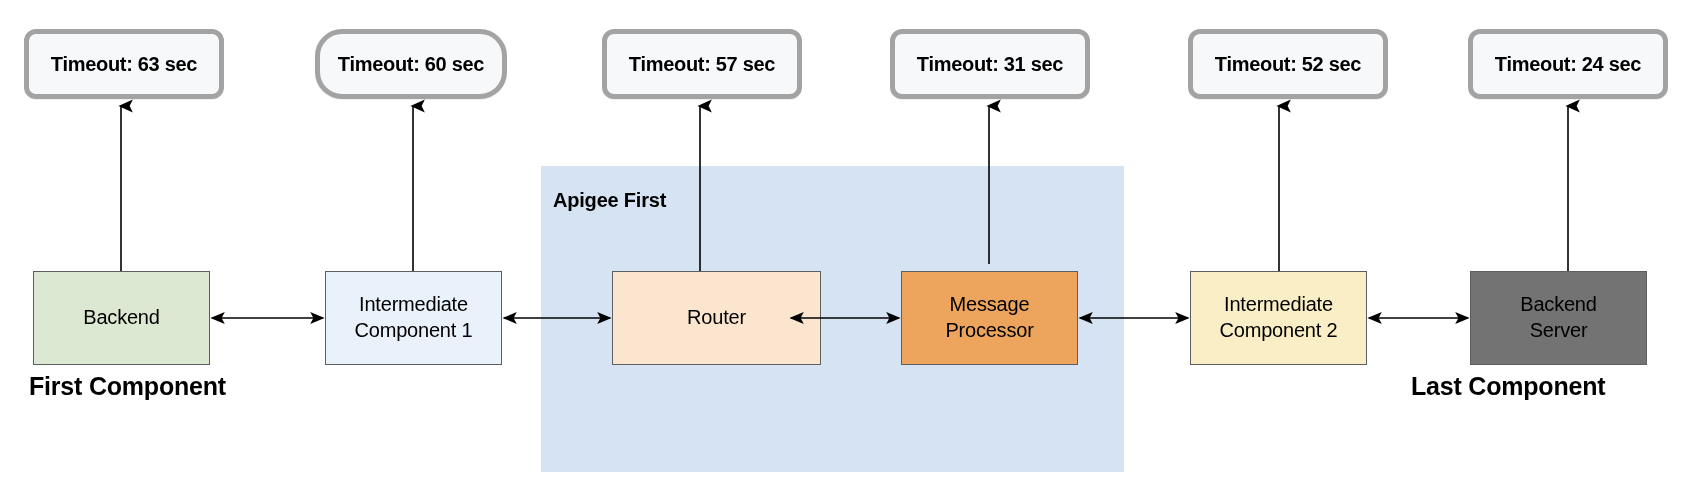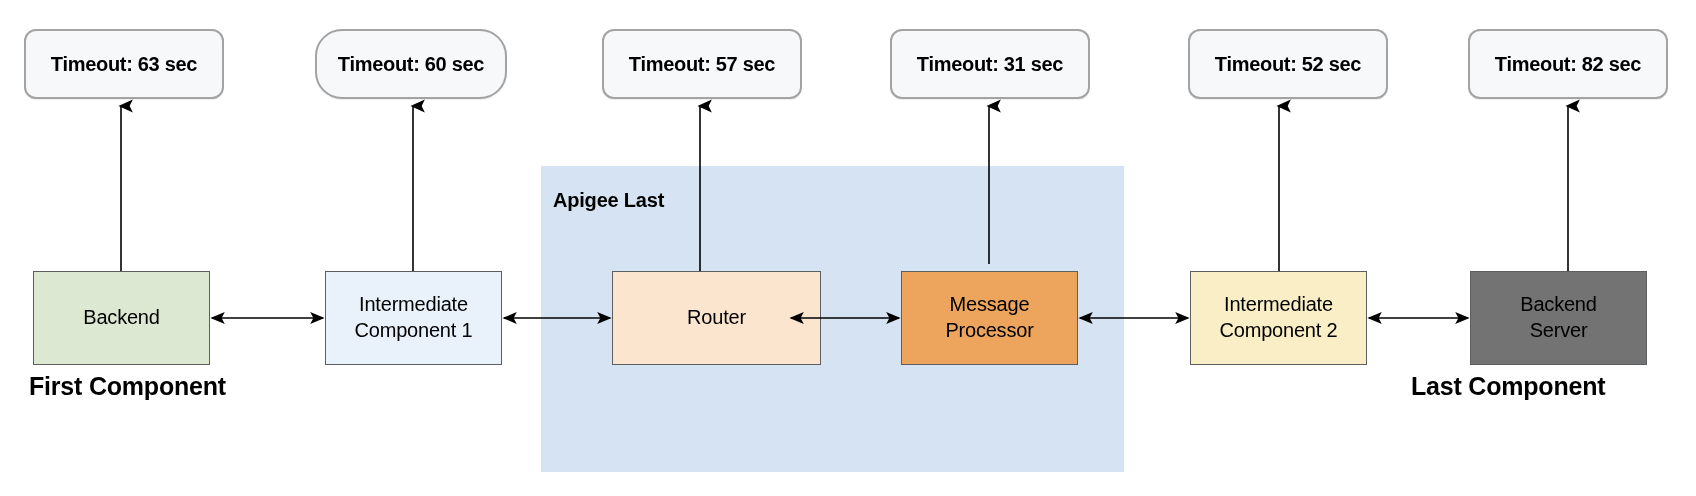--- a/index.html
+++ b/index.html
@@ -31,21 +31,21 @@
     color: #000000;
     letter-spacing: -0.2px;
     white-space: nowrap;
   }
 
   
   .timeout-box {
     position: absolute;
     box-sizing: border-box;
     background: #f7f8fa;
-    border: 2px solid #a3a3a3;
+    border: 5px solid #a3a3a3;
     border-radius: 12px;
     display: flex;
     align-items: center;
     justify-content: center;
     font-size: 20px;
     font-weight: bold;
     color: #000000;
     letter-spacing: -0.3px;
     white-space: nowrap;
     box-shadow: 0 1px 1px rgba(0,0,0,0.07);
@@ -87,33 +87,33 @@
     height: 496px;
     pointer-events: none;
   }
 </style>
 </head>
 <body>
 
 <div id="canvas">
 
   <div class="region" style="left:541px; top:166px; width:583px; height:306px;"></div>
-  <div class="region-label" style="left:553px; top:189px;">Apigee Last</div>
+  <div class="region-label" style="left:553px; top:189px;">Apigee First</div>
 
   <div class="timeout-box" style="left:24px; top:29px; width:200px; height:70px;">Timeout:  63 sec</div>
 
   <div class="timeout-box" style="left:315px; top:29px; width:192px; height:70px;border-radius:27px;">Timeout:  60 sec</div>
 
   <div class="timeout-box" style="left:602px; top:29px; width:200px; height:70px;">Timeout:  57 sec</div>
 
   <div class="timeout-box" style="left:890px; top:29px; width:200px; height:70px;">Timeout:  31 sec</div>
 
   <div class="timeout-box" style="left:1188px; top:29px; width:200px; height:70px;">Timeout:  52 sec</div>
 
-  <div class="timeout-box" style="left:1468px; top:29px; width:200px; height:70px;">Timeout:  82 sec</div>
+  <div class="timeout-box" style="left:1468px; top:29px; width:200px; height:70px;">Timeout:  24 sec</div>
 
   <div class="node" style="left:33px; top:271px; width:177px; height:94px; background:#dde8d3;">
     <span>
         <span class="node-label">Backend</span>
       </span>
   </div>
 
   <div class="node" style="left:325px; top:271px; width:177px; height:94px; background:#e9f1fb;">
     <span>
       <span class="node-label">Intermediate</span>

